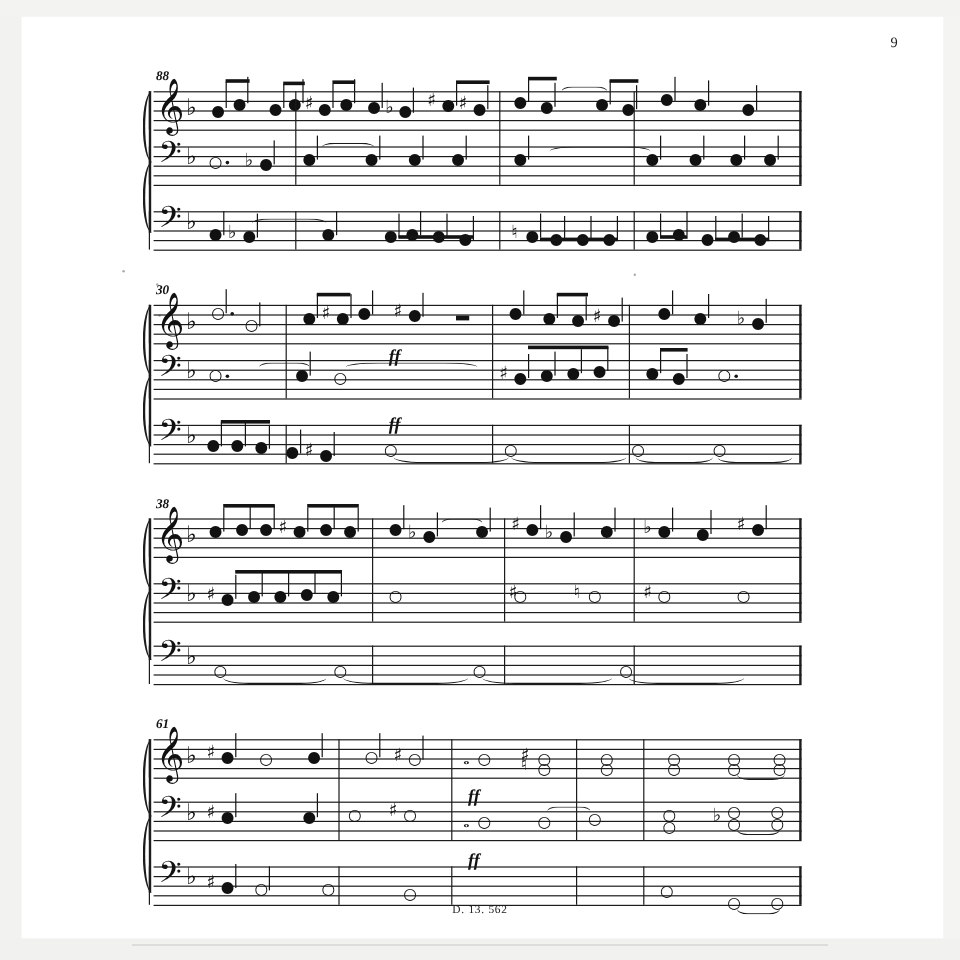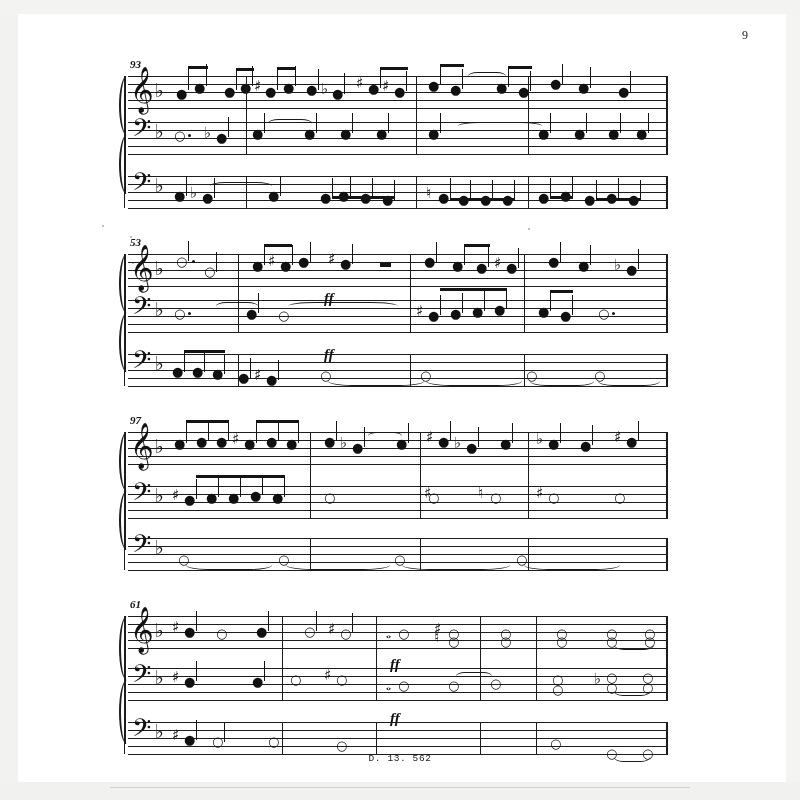--- a/index.html
+++ b/index.html
@@ -51,21 +51,21 @@
   }
   .plate-number {
     position: absolute;
     left: 0;
     width: 800px;
     bottom: 36px;
     text-align: center;
     font-size: 9.5px;
     letter-spacing: 0.6px;
     color: #222;
-    font-family: Liberation Mono, monospace;
+    font-family: Liberation Serif, serif;
     margin-top: 40px;
   }
   .bottom-rule {
     position: absolute;
     left: 110px;
     bottom: 12px;
     width: 580px;
     height: 1px;
     background: #cfcfcf;
   }
@@ -218,21 +218,21 @@
   <div class="edge-bottom"></div>
 
   <div class="page-number">9</div>
 
   <div class="mark-dot" style="left:102px; top:225px;"></div>
   <div class="mark-dot" style="left:130px; top:236px;"></div>
   <div class="mark-dot" style="left:132px; top:262px;"></div>
   <div class="mark-dot" style="left:528px; top:228px;"></div>
 
   <div class="system" id="sys1" style="top:72px;">
-    <div class="measure-number" style="left:2px;">93</div>
+    <div class="measure-number" style="left:2px;">88</div>
 
     <div class="brace">
       <div class="brace-bar" style="left:-4px; top:4px; height:118px;"></div>
       <div class="brace-curve" style="top:4px; height:59px;"></div>
       <div class="brace-curve" style="top:63px; height:59px;"></div>
     </div>
 
     <div class="staff" style="top:4px; height:32px;">
       <div class="line" style="top:0px;"></div>
       <div class="line" style="top:8px;"></div>
@@ -397,21 +397,21 @@
     <div class="barline" style="left:118px; top:104px; height:32px;"></div>
     <div class="barline" style="left:288px; top:4px; height:78px;"></div>
     <div class="barline" style="left:288px; top:104px; height:32px;"></div>
     <div class="barline" style="left:400px; top:4px; height:78px;"></div>
     <div class="barline" style="left:400px; top:104px; height:32px;"></div>
     <div class="barline thick" style="left:538px; top:4px; height:78px;"></div>
     <div class="barline thick" style="left:538px; top:104px; height:32px;"></div>
   </div>
 
   <div class="system" id="sys2" style="top:250px;">
-    <div class="measure-number" style="left:2px;">53</div>
+    <div class="measure-number" style="left:2px;">30</div>
 
     <div class="brace">
       <div class="brace-bar" style="left:-4px; top:4px; height:118px;"></div>
       <div class="brace-curve" style="top:4px; height:59px;"></div>
       <div class="brace-curve" style="top:63px; height:59px;"></div>
     </div>
 
     <div class="staff" style="top:4px; height:32px;">
       <div class="line" style="top:0px;"></div>
       <div class="line" style="top:8px;"></div>
@@ -543,21 +543,21 @@
     <div class="barline" style="left:110px; top:104px; height:32px;"></div>
     <div class="barline" style="left:282px; top:4px; height:78px;"></div>
     <div class="barline" style="left:282px; top:104px; height:32px;"></div>
     <div class="barline" style="left:396px; top:4px; height:78px;"></div>
     <div class="barline" style="left:396px; top:104px; height:32px;"></div>
     <div class="barline thick" style="left:538px; top:4px; height:78px;"></div>
     <div class="barline thick" style="left:538px; top:104px; height:32px;"></div>
   </div>
 
   <div class="system" id="sys3" style="top:428px;">
-    <div class="measure-number" style="left:2px;">97</div>
+    <div class="measure-number" style="left:2px;">38</div>
 
     <div class="brace">
       <div class="brace-bar" style="left:-4px; top:4px; height:118px;"></div>
       <div class="brace-curve" style="top:4px; height:59px;"></div>
       <div class="brace-curve" style="top:63px; height:59px;"></div>
     </div>
 
     <div class="staff" style="top:4px; height:32px;">
       <div class="line" style="top:0px;"></div>
       <div class="line" style="top:8px;"></div>

